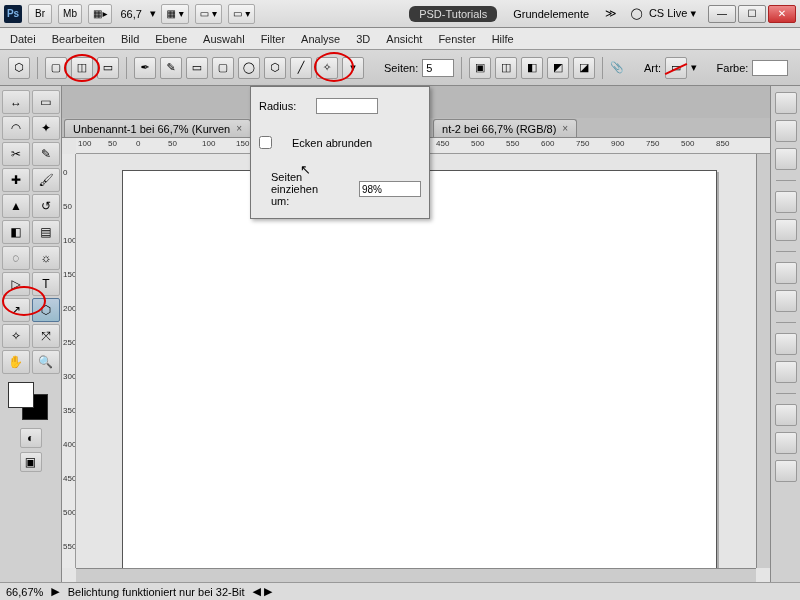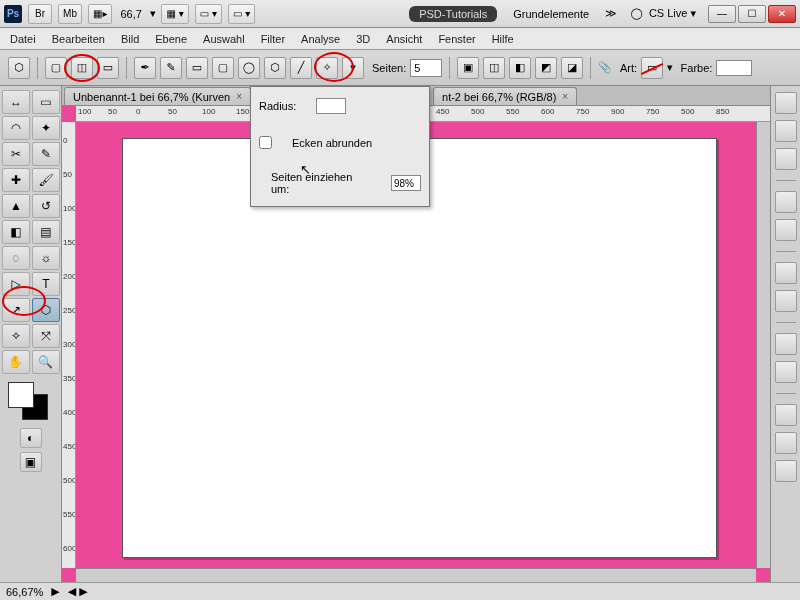--- a/index.html
+++ b/index.html
@@ -12,51 +12,51 @@
 .titlebar .tag { padding: 2px 10px; border-radius: 6px; }
 .titlebar .tag.dark { background: #3a3a3a; color: #ddd; }
 .win-controls { display: flex; gap: 2px; margin-left: 6px; }
 .win-btn { width: 28px; height: 18px; border: 1px solid #888; background: linear-gradient(#f3f3f3,#d5d5d5); border-radius: 2px; display: flex; align-items: center; justify-content: center; font-size: 10px; }
 .win-btn.close { background: linear-gradient(#e88,#c33); color: #fff; border-color: #a22; }
 .menubar { height: 22px; background: #e9e9e9; border-bottom: 1px solid #999; display: flex; align-items: center; padding: 0 10px; gap: 16px; }
 .menubar span { color: #222; }
 .optionsbar { height: 36px; background: linear-gradient(#d9d9d9,#cacaca); border-bottom: 1px solid #888; display: flex; align-items: center; padding: 0 8px; gap: 4px; position: relative; }
 .opt-item { width: 22px; height: 22px; background: linear-gradient(#f0f0f0,#d5d5d5); border: 1px solid #999; border-radius: 2px; display: flex; align-items: center; justify-content: center; }
 .opt-sep { width: 1px; height: 22px; background: #999; margin: 0 3px; }
-.opt-lbl { font-size: 11px; margin-left: 4px; }
+.opt-lbl { font-size: 11px; margin-left: 16px; }
 .opt-input { width: 32px; height: 18px; background: #fff; border: 1px solid #888; padding: 0 3px; font-size: 11px; }
 .opt-swatch { width: 36px; height: 16px; border: 1px solid #888; background: #fff; }
 .circle-mark { position: absolute; border: 2px solid #d00; border-radius: 50%; pointer-events: none; }
 .workspace { position: absolute; top: 86px; bottom: 18px; left: 0; right: 0; display: flex; }
 .tool-col { width: 62px; background: #d0d0d0; border-right: 1px solid #888; padding: 4px 2px; position: relative; }
 .tool-grid { display: grid; grid-template-columns: 28px 28px; gap: 2px; }
 .tool { width: 28px; height: 24px; border: 1px solid #aaa; background: linear-gradient(#e8e8e8,#cfcfcf); border-radius: 2px; display: flex; align-items: center; justify-content: center; font-size: 12px; }
 .tool.selected { background: linear-gradient(#bcd,#9bc); border-color: #579; }
 .color-pick { margin-top: 8px; position: relative; width: 44px; height: 40px; left: 6px; }
 .fg { width: 26px; height: 26px; background: #fff; border: 1px solid #333; position: absolute; top: 0; left: 0; }
 .bg { width: 26px; height: 26px; background: #000; border: 1px solid #333; position: absolute; top: 12px; left: 14px; }
 .right-col { width: 30px; background: #d0d0d0; border-left: 1px solid #888; display: flex; flex-direction: column; align-items: center; padding-top: 6px; gap: 6px; }
 .right-col .ricon { width: 22px; height: 22px; border: 1px solid #999; background: linear-gradient(#eee,#d0d0d0); border-radius: 2px; }
 .right-col .rsep { width: 20px; height: 1px; background: #999; margin: 4px 0; }
-.doc-area { flex: 1; position: relative; background: #ec4899; }
+.doc-area { flex: 1; position: relative; background: #e5e5e5; margin-top: 32px; }
 .doc-tabs { height: 20px; background: #bdbdbd; display: flex; align-items: end; padding-left: 2px; border-bottom: 1px solid #888; }
 .doc-tab { height: 18px; padding: 0 8px; background: linear-gradient(#d8d8d8,#c5c5c5); border: 1px solid #888; border-bottom: none; border-radius: 3px 3px 0 0; margin-right: 2px; display: flex; align-items: center; gap: 6px; font-size: 10px; }
 .doc-tab .x { color: #555; font-size: 10px; }
 .ruler-h { position: absolute; top: 20px; left: 14px; right: 0; height: 16px; background: #e8e8e8; border-bottom: 1px solid #999; font-size: 8px; overflow: hidden; }
 .ruler-h span { position: absolute; top: 1px; font-size: 8px; color: #333; }
 .ruler-v { position: absolute; top: 36px; bottom: 14px; left: 0; width: 14px; background: #e8e8e8; border-right: 1px solid #999; overflow: hidden; }
 .ruler-v span { position: absolute; left: 1px; font-size: 8px; color: #333; transform: none; }
 .canvas { position: absolute; top: 52px; left: 60px; width: 595px; height: 420px; background: #fff; border: 1px solid #555; box-shadow: 2px 2px 0 rgba(0,0,0,.25); }
 .scroll-h { position: absolute; bottom: 0; left: 14px; right: 14px; height: 14px; background: #ccc; border-top: 1px solid #888; }
 .scroll-v { position: absolute; top: 36px; right: 0; bottom: 14px; width: 14px; background: #ccc; border-left: 1px solid #888; }
 .statusbar { position: absolute; bottom: 0; left: 0; right: 0; height: 18px; background: #dcdcdc; border-top: 1px solid #999; display: flex; align-items: center; padding: 0 6px; font-size: 10px; gap: 8px; }
 .popup { position: absolute; top: 86px; left: 250px; width: 180px; background: #e9e9e9; border: 1px solid #777; box-shadow: 2px 2px 4px rgba(0,0,0,.3); z-index: 50; }
 .popup .hdr { background: linear-gradient(#e0e0e0,#c8c8c8); padding: 3px 6px; font-weight: bold; font-size: 11px; border-bottom: 1px solid #aaa; }
 .popup .row { padding: 11px 8px; display: flex; align-items: center; gap: 20px; font-size: 11px; }
-.popup input[type=text] { width: 30px; height: 16px; border: 1px solid #888; background: #fff; font-size: 10px; padding: 0 2px; }
+.popup input[type=text] { width: 62px; height: 16px; border: 1px solid #888; background: #fff; font-size: 10px; padding: 0 2px; }
 .popup input[type=checkbox] { width: 13px; height: 13px; }
 .cursor-arrow { position: absolute; top: 162px; left: 300px; font-size: 13px; z-index: 60; color:#000; }
 .red-strike { position: relative; }
 .red-strike::after { content:""; position:absolute; left:-2px; right:-2px; top:50%; height:2px; background:#d00; transform:rotate(-25deg); }
 </style>
 </head>
 <body>
 
 <div class="titlebar">
   <div class="ps-icon">Ps</div>
@@ -251,14 +251,15 @@
   <div class="row" style="padding-left:20px">
       <span>Seiten einziehen um:</span>
       <input type="text" value="98%" style="">
     </div>
 </div>
 <div class="cursor-arrow">↖</div>
 
 <div class="statusbar">
   <span>66,67%</span>
   <span>▶</span>
+  <span>Belichtung funktioniert nur bei 32-Bit</span>
   <span>◀ ▶</span>
 </div>
 
 </body></html>

